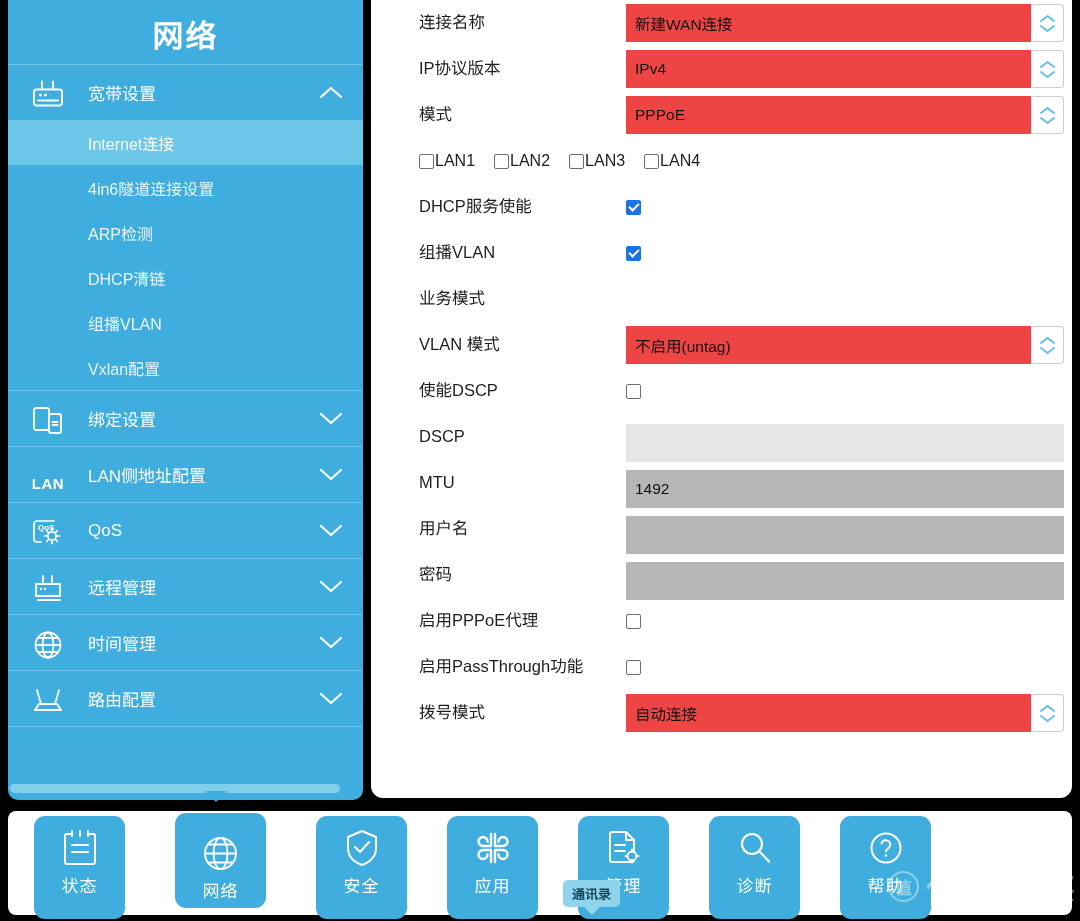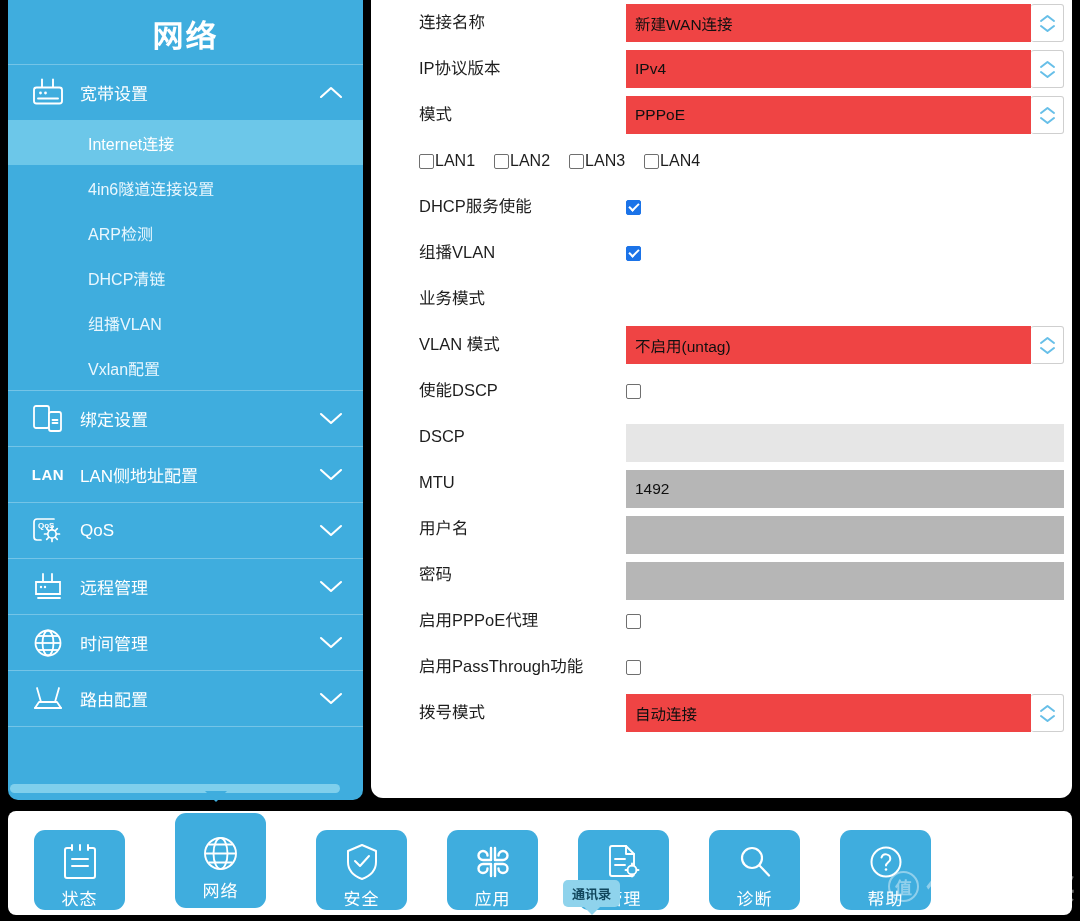--- a/index.html
+++ b/index.html
@@ -56,22 +56,22 @@
     display: flex;
     align-items: center;
     height: 55px;
     padding: 0 18px 0 20px;
     color: #ffffff;
     cursor: pointer;
   }
   .side-group .gicon {
     width: 40px; height: 34px;
     flex: 0 0 40px;
-    display: flex; align-items: center; justify-content: center;
-    margin-right: 12px;
+    display: flex; align-items: flex-end; justify-content: center;
+    margin-right: 20px;
   }
   .side-group .glabel {
     flex: 1 1 auto;
     font-size: 17px;
     color: #ffffff;
   }
   .side-group .gchev {
     width: 28px; height: 20px;
     flex: 0 0 28px;
     display: flex; align-items: center; justify-content: center;
@@ -258,21 +258,21 @@
     width: 44px; height: 44px;
     display: flex; align-items: center; justify-content: center;
     margin-top: 10px;
   }
   .tab .tlabel {
     font-size: 17px;
     color: #ffffff;
     margin-top: 2px;
     letter-spacing: 1px;
   }
-  .tab.inactive { top: 19px; height: 80px; }
+  .tab.inactive { top: 5px; height: 103px; }
   .tab.active { top: 2px; height: 95px; }
   .tab.active .ticon { margin-top: 18px; }
 
   
   #active-caret {
     position: absolute;
     left: 205px; top: 791px;
     width: 0; height: 0;
     border-left: 11px solid transparent;
     border-right: 11px solid transparent;

